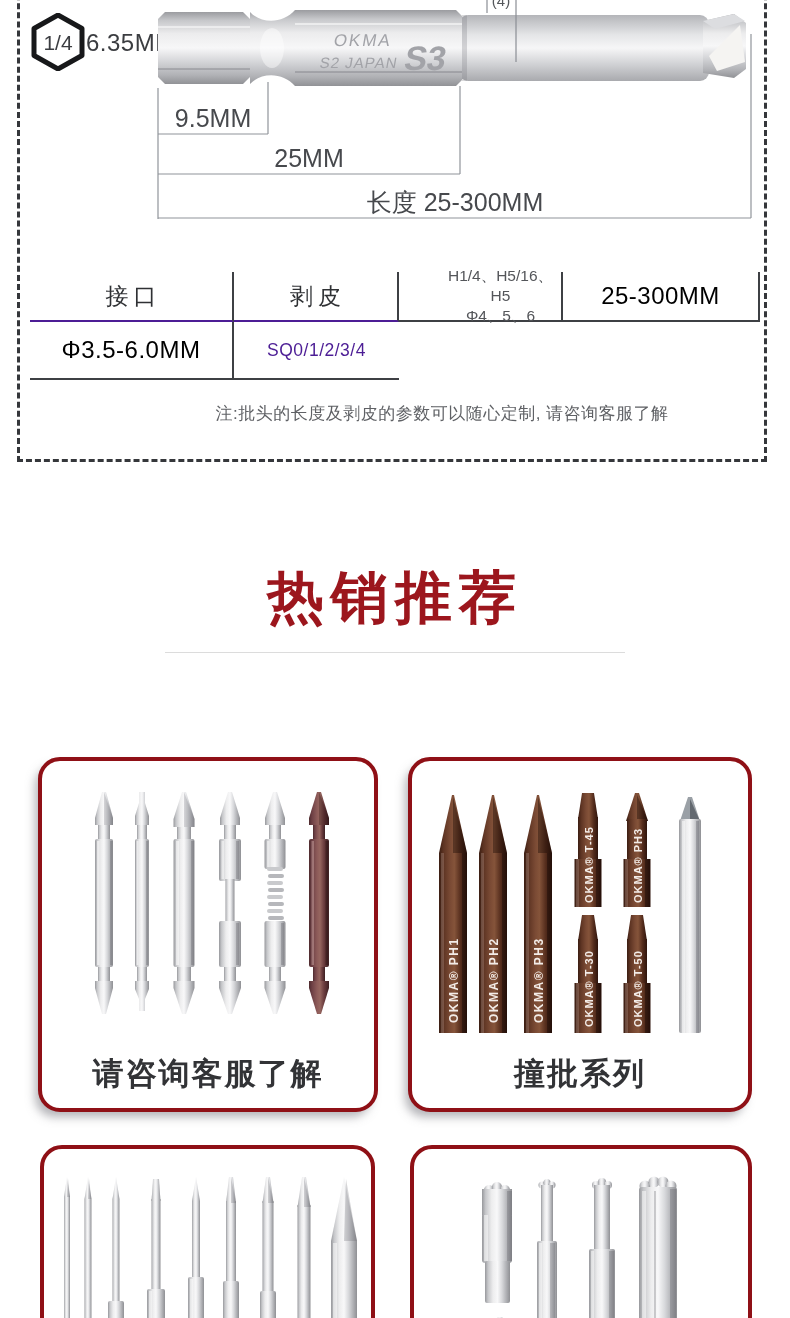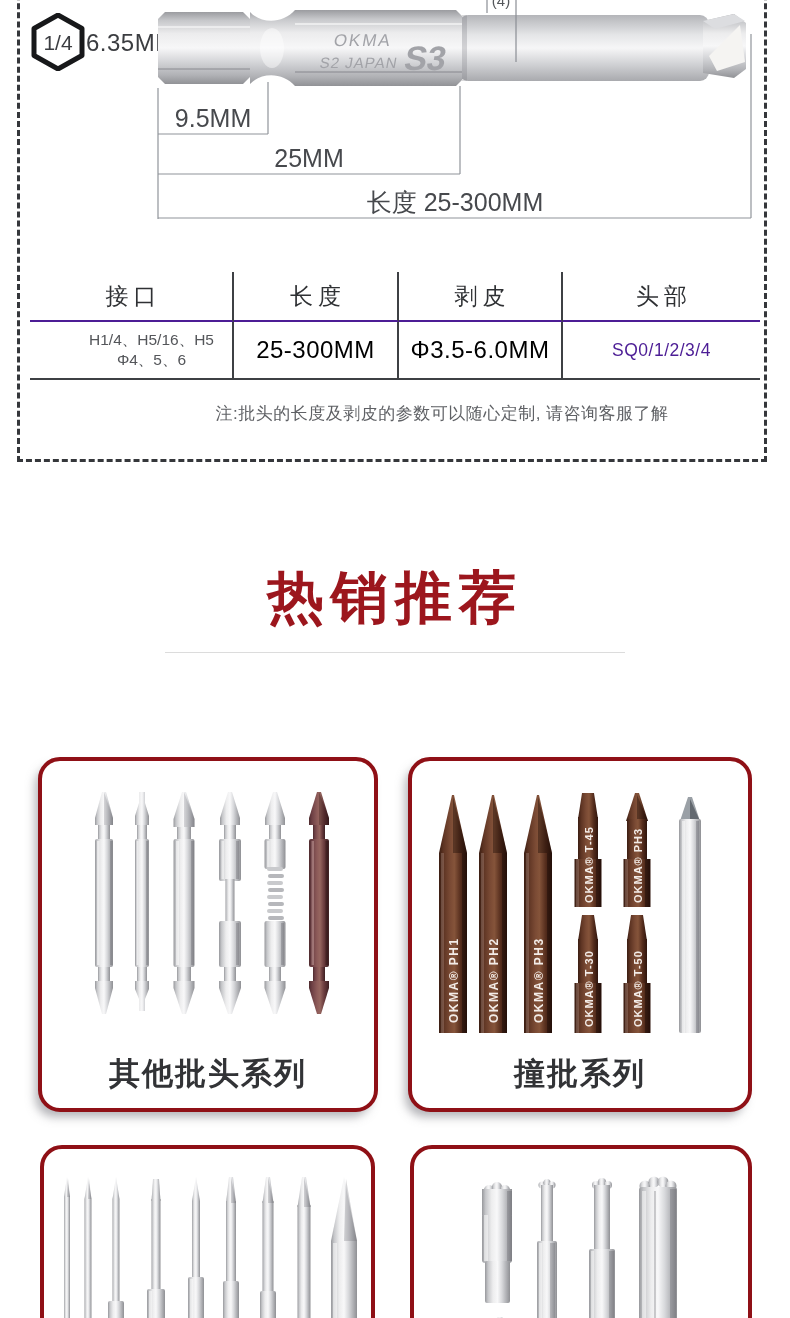--- a/index.html
+++ b/index.html
@@ -181,23 +181,21 @@
     </g>
     <g fill="#47494d" text-anchor="middle">
       <text x="68" y="127" font-size="25">9.5MM</text>
       <text x="164" y="167" font-size="25">25MM</text>
       <text x="310" y="211" font-size="25">长度 25-300MM</text>
     </g>
   </svg>
 
   <div class="spec-table">
     <div class="cell head">接口</div>
-    <div class="cell head">长度</div>
     <div class="cell head">剥皮</div>
-    <div class="cell head last">头部</div>
     <div class="cell val">
       <div class="iface">
         <div>H1/4、H5/16、H5</div>
         <div>Φ4、5、6</div>
       </div>
     </div>
     <div class="cell val">
       <span class="big">25-300MM</span>
     </div>
     <div class="cell val">
@@ -284,21 +282,21 @@
         <path d="M275,31 L279,31 L287,57 L287,64 L267,64 L267,57 Z"></path>
         <rect x="271" y="64" width="12" height="16"></rect>
         <rect x="267" y="78" width="20" height="128" rx="2"></rect>
         <rect x="271" y="206" width="12" height="14"></rect>
         <path d="M267,220 L287,220 L287,227 L279,253 L275,253 L267,227 Z"></path>
         <rect x="269.5" y="80" width="2.5" height="124" fill="rgba(255,225,220,.3)"></rect>
         <rect x="283.5" y="80" width="2.5" height="124" fill="rgba(35,10,10,.35)"></rect>
         <path d="M277,31 L287,57 L287,64 L277,64 Z" fill="rgba(35,10,10,.3)"></path>
       </g>
     </svg>
-    <div class="card-caption">其他批头系列</div>
+    <div class="card-caption">请咨询客服了解</div>
   </div>
 
   <div class="card shadow" id="card-impact">
     <svg class="card-img" width="336" height="290" viewBox="0 0 336 290">
 
       <g>
         <polygon points="40,34 42,34 55,92 27,92" fill="url(#g-brn)"></polygon>
         <polygon points="41,36 55,92 41,92" fill="rgba(25,10,6,.4)"></polygon>
         <rect x="27" y="92" width="28" height="180" fill="url(#g-brn)"></rect>
         <rect x="29" y="92" width="3" height="180" fill="rgba(255,240,235,.18)"></rect>

